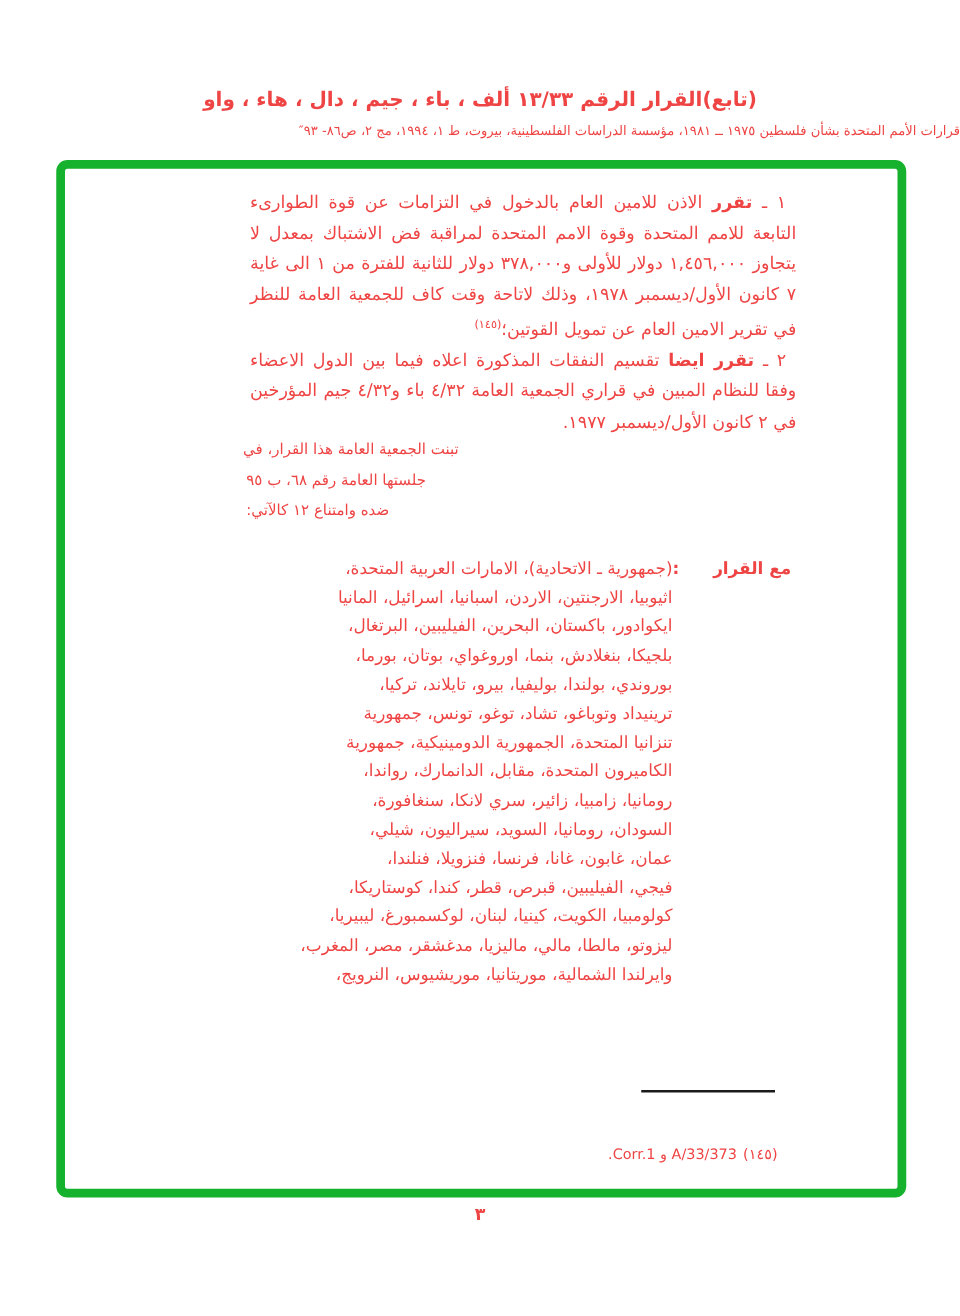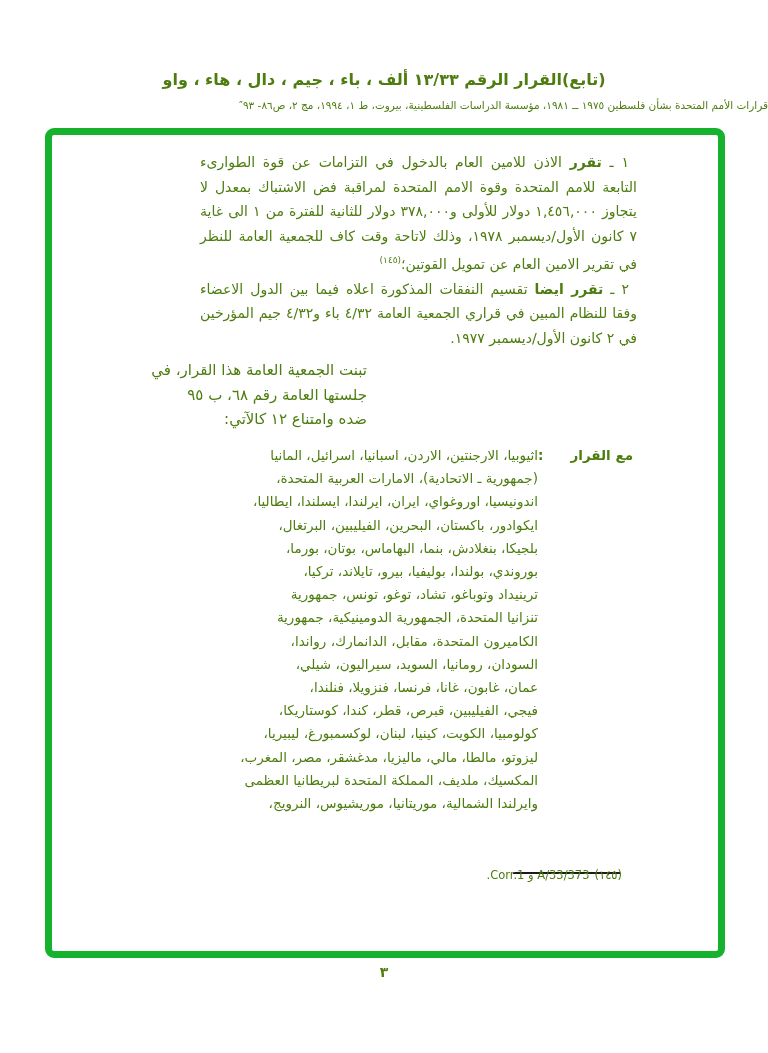--- a/index.html
+++ b/index.html
@@ -1,19 +1,19 @@
 <!DOCTYPE html>
 <html dir="rtl" lang="ar"><head>
 <meta charset="utf-8">
 <style>
   html,body{margin:0;padding:0;background:#ffffff;}
   .page{
     position:relative;width:768px;height:1053px;background:#ffffff;
     overflow:hidden;direction:rtl;
-    font-family:"DejaVu Sans",sans-serif;color:#4d7c0f;
+    font-family:"DejaVu Sans",sans-serif;color:#ef4444;
   }
   .hdr-title{
     position:absolute;top:70px;right:0;left:0;text-align:center;
     font-size:16px;font-weight:bold;letter-spacing:0;
   }
   .hdr-source{
     position:absolute;top:99px;right:0;left:0;text-align:right;
     font-size:10.5px;font-weight:normal;
   }
   .frame{
@@ -22,41 +22,41 @@
     background:transparent;
   }
   .bodycol{
     position:absolute;top:150px;right:131px;width:437px;
     font-size:14px;line-height:24.5px;text-align:justify;
   }
   .bodycol p{margin:0;text-indent:8px;}
   .b{font-weight:bold;}
   sup.ref{font-size:9px;vertical-align:6px;}
   .adoption{
-    position:absolute;top:358px;right:401px;width:170px;
-    font-size:15px;line-height:24.5px;text-align:right;
+    position:absolute;top:347px;right:401px;width:170px;
+    font-size:12px;line-height:24.5px;text-align:left;
   }
   .adoption div{white-space:nowrap;}
   .withvote{
     position:absolute;top:444px;right:135px;width:412px;
     display:flex;align-items:flex-start;
     font-size:13.5px;line-height:23.2px;
   }
   .withvote .label-cell{
     width:95px;flex:0 0 95px;display:flex;justify-content:space-between;
     font-weight:bold;white-space:nowrap;
   }
   .withvote .list-cell{flex:1 1 auto;}
   .withvote .list-cell div{white-space:nowrap;text-align:right;}
   .fn-rule{
     position:absolute;top:872px;right:148px;width:107px;height:2px;
     background:#1b1b1b;
   }
   .footnote{
-    position:absolute;top:868px;right:146px;font-size:11.5px;
+    position:absolute;top:916px;right:146px;font-size:11.5px;
     white-space:nowrap;
   }
   .footnote .marker{margin-left:5px;}
   .pagenum{
     position:absolute;top:964px;right:0;left:0;text-align:center;
     font-size:14px;font-weight:bold;
   }
 </style>
 </head>
 <body>
@@ -78,35 +78,34 @@
     <div>جلستها العامة رقم ٦٨، ب ٩٥</div>
     <div>ضده وامتناع ١٢ كالآتي:</div>
   </div>
 
   <div class="withvote">
     <div class="label-cell">
       <span>مع القرار</span>
       <span>:</span>
     </div>
     <div class="list-cell">
+      <div>(جمهورية ـ الاتحادية)، الامارات العربية المتحدة،</div>
       <div>اثيوبيا، الارجنتين، الاردن، اسبانيا، اسرائيل، المانيا</div>
-      <div>(جمهورية ـ الاتحادية)، الامارات العربية المتحدة،</div>
-      <div>اندونيسيا، اوروغواي، ايران، ايرلندا، ايسلندا، ايطاليا،</div>
       <div>ايكوادور، باكستان، البحرين، الفيليبين، البرتغال،</div>
-      <div>بلجيكا، بنغلادش، بنما، البهاماس، بوتان، بورما،</div>
+      <div>بلجيكا، بنغلادش، بنما، اوروغواي، بوتان، بورما،</div>
       <div>بوروندي، بولندا، بوليفيا، بيرو، تايلاند، تركيا،</div>
       <div>ترينيداد وتوباغو، تشاد، توغو، تونس، جمهورية</div>
       <div>تنزانيا المتحدة، الجمهورية الدومينيكية، جمهورية</div>
       <div>الكاميرون المتحدة، مقابل، الدانمارك، رواندا،</div>
+      <div>رومانيا، زامبيا، زائير، سري لانكا، سنغافورة،</div>
       <div>السودان، رومانيا، السويد، سيراليون، شيلي،</div>
       <div>عمان، غابون، غانا، فرنسا، فنزويلا، فنلندا،</div>
       <div>فيجي، الفيليبين، قبرص، قطر، كندا، كوستاريكا،</div>
       <div>كولومبيا، الكويت، كينيا، لبنان، لوكسمبورغ، ليبيريا،</div>
       <div>ليزوتو، مالطا، مالي، ماليزيا، مدغشقر، مصر، المغرب،</div>
-      <div>المكسيك، ملديف، المملكة المتحدة لبريطانيا العظمى</div>
       <div>وايرلندا الشمالية، موريتانيا، موريشيوس، النرويج،</div>
     </div>
   </div>
 
   <div class="fn-rule"></div>
   <div class="footnote">
     <span class="marker">(١٤٥)</span><span>A/33/373 و Corr.1.</span>
   </div>
 
   <div class="pagenum">٣</div>

